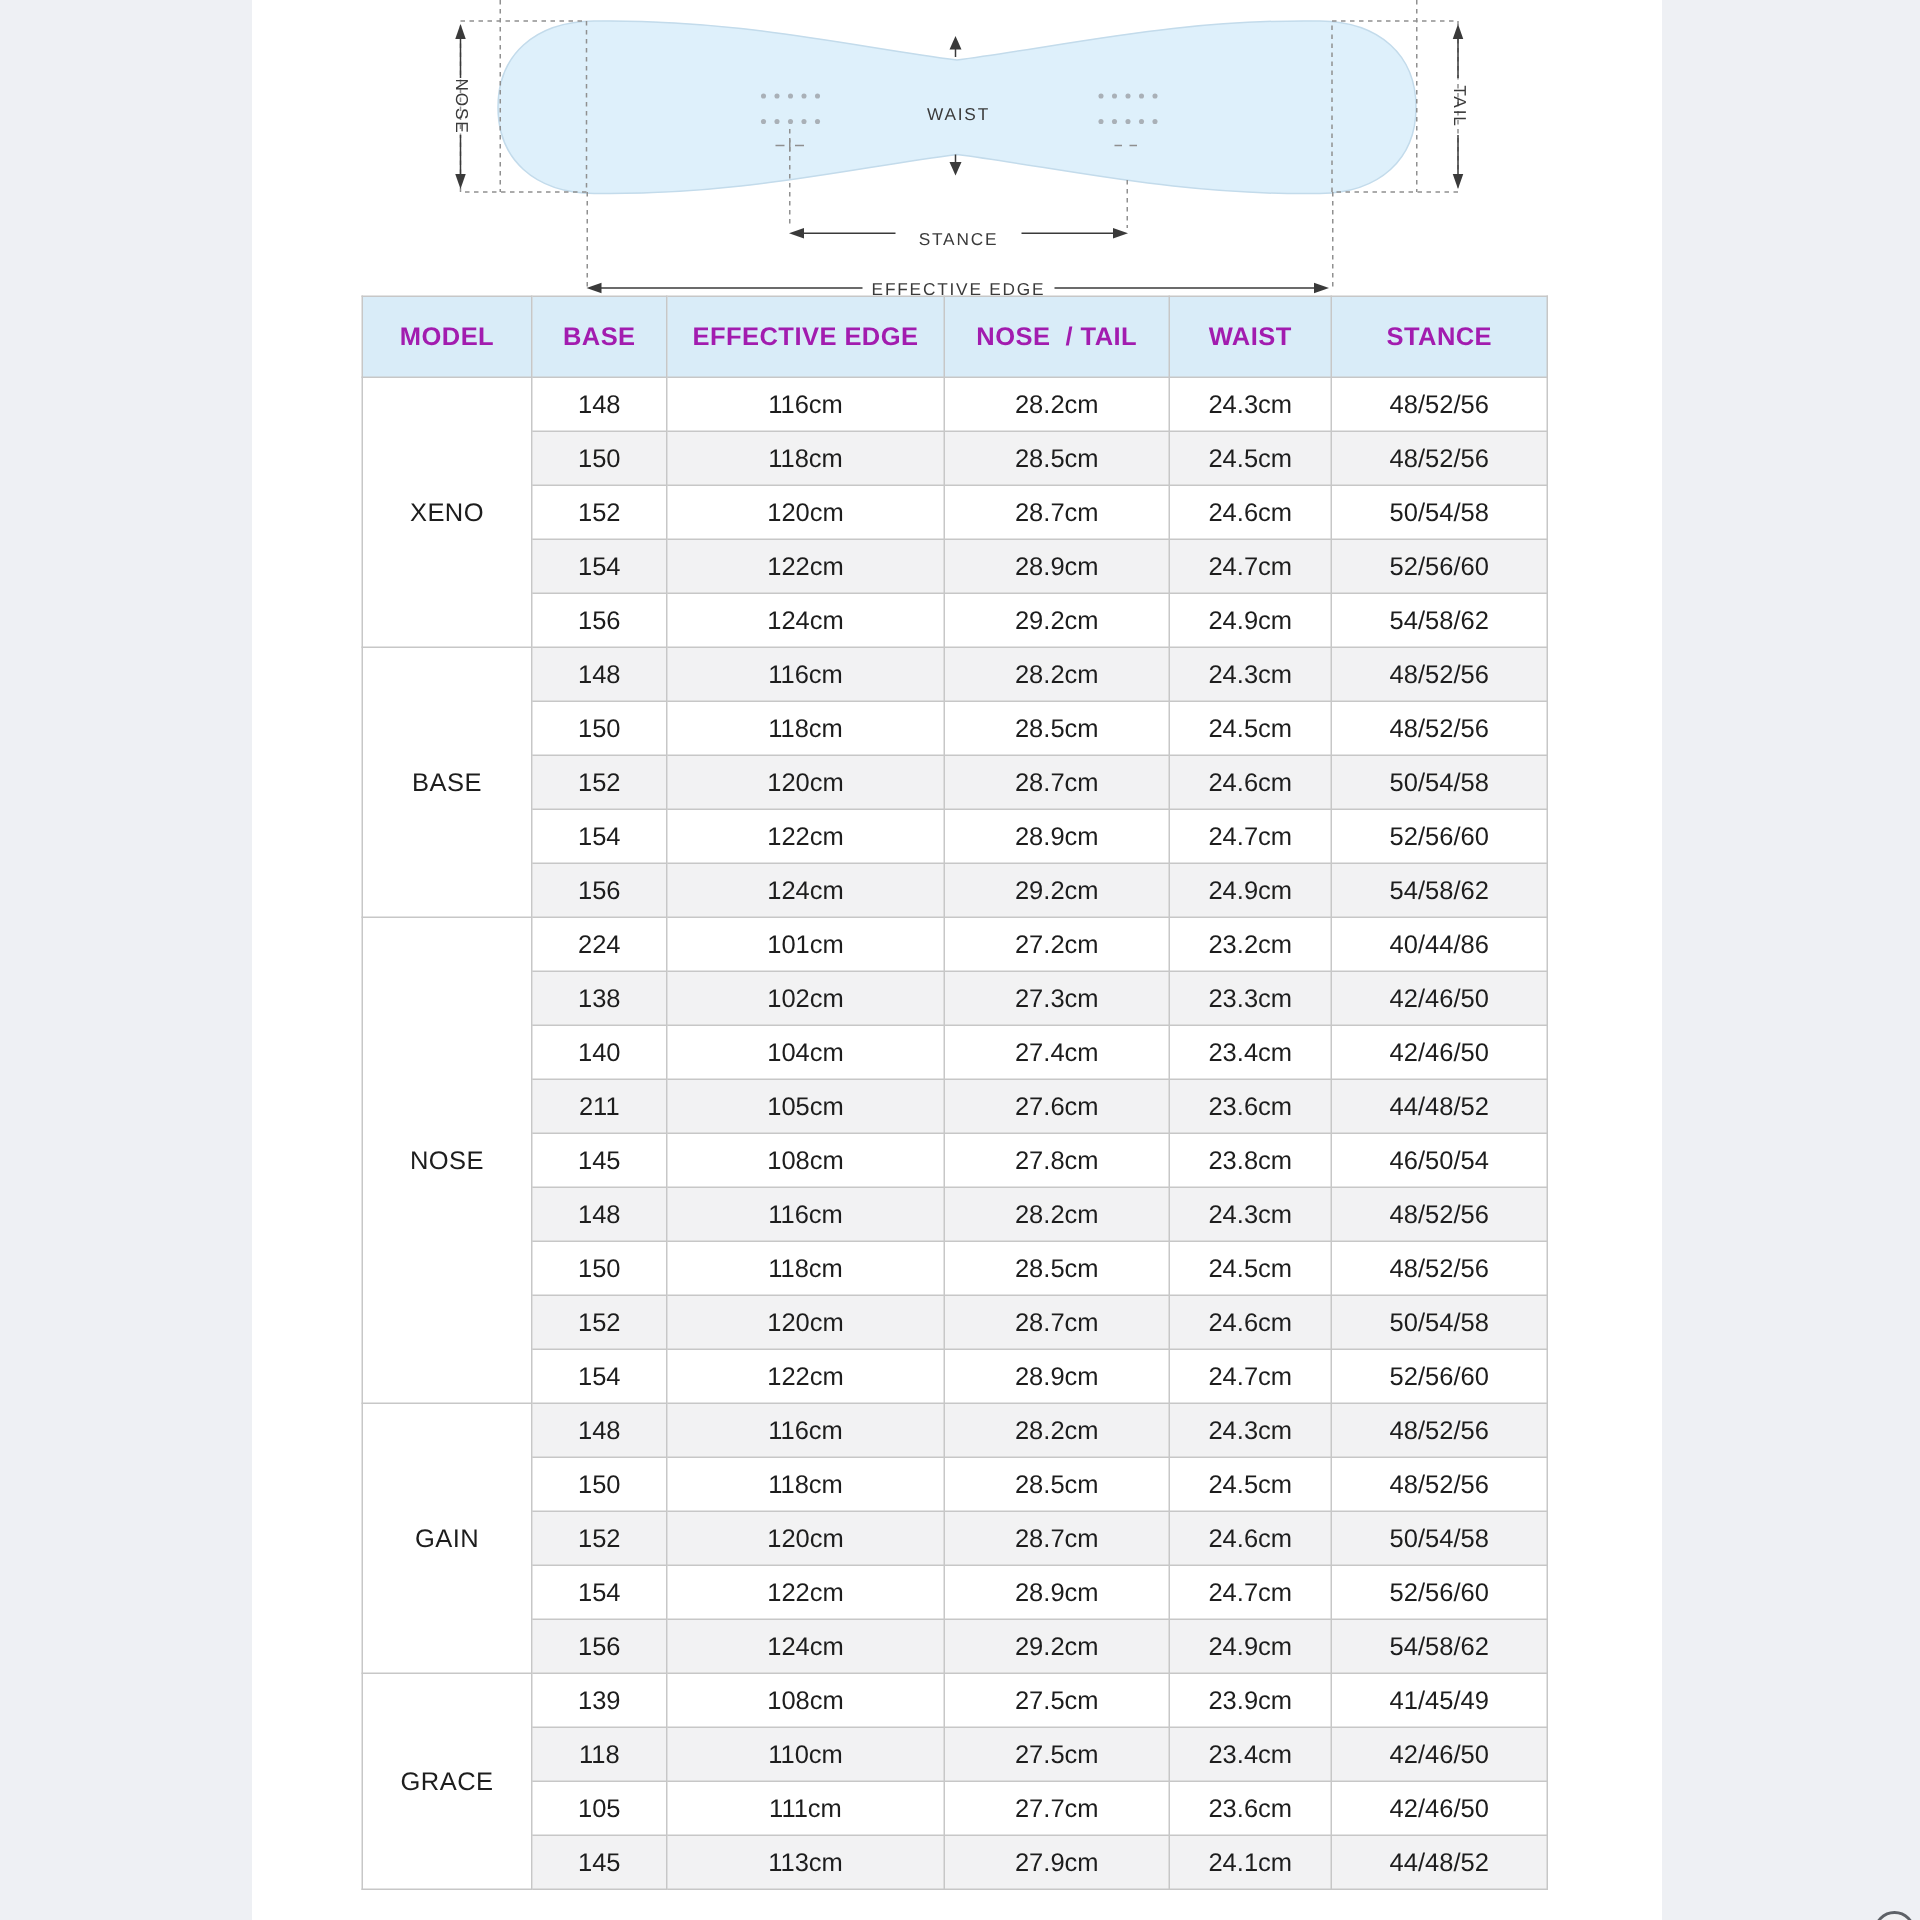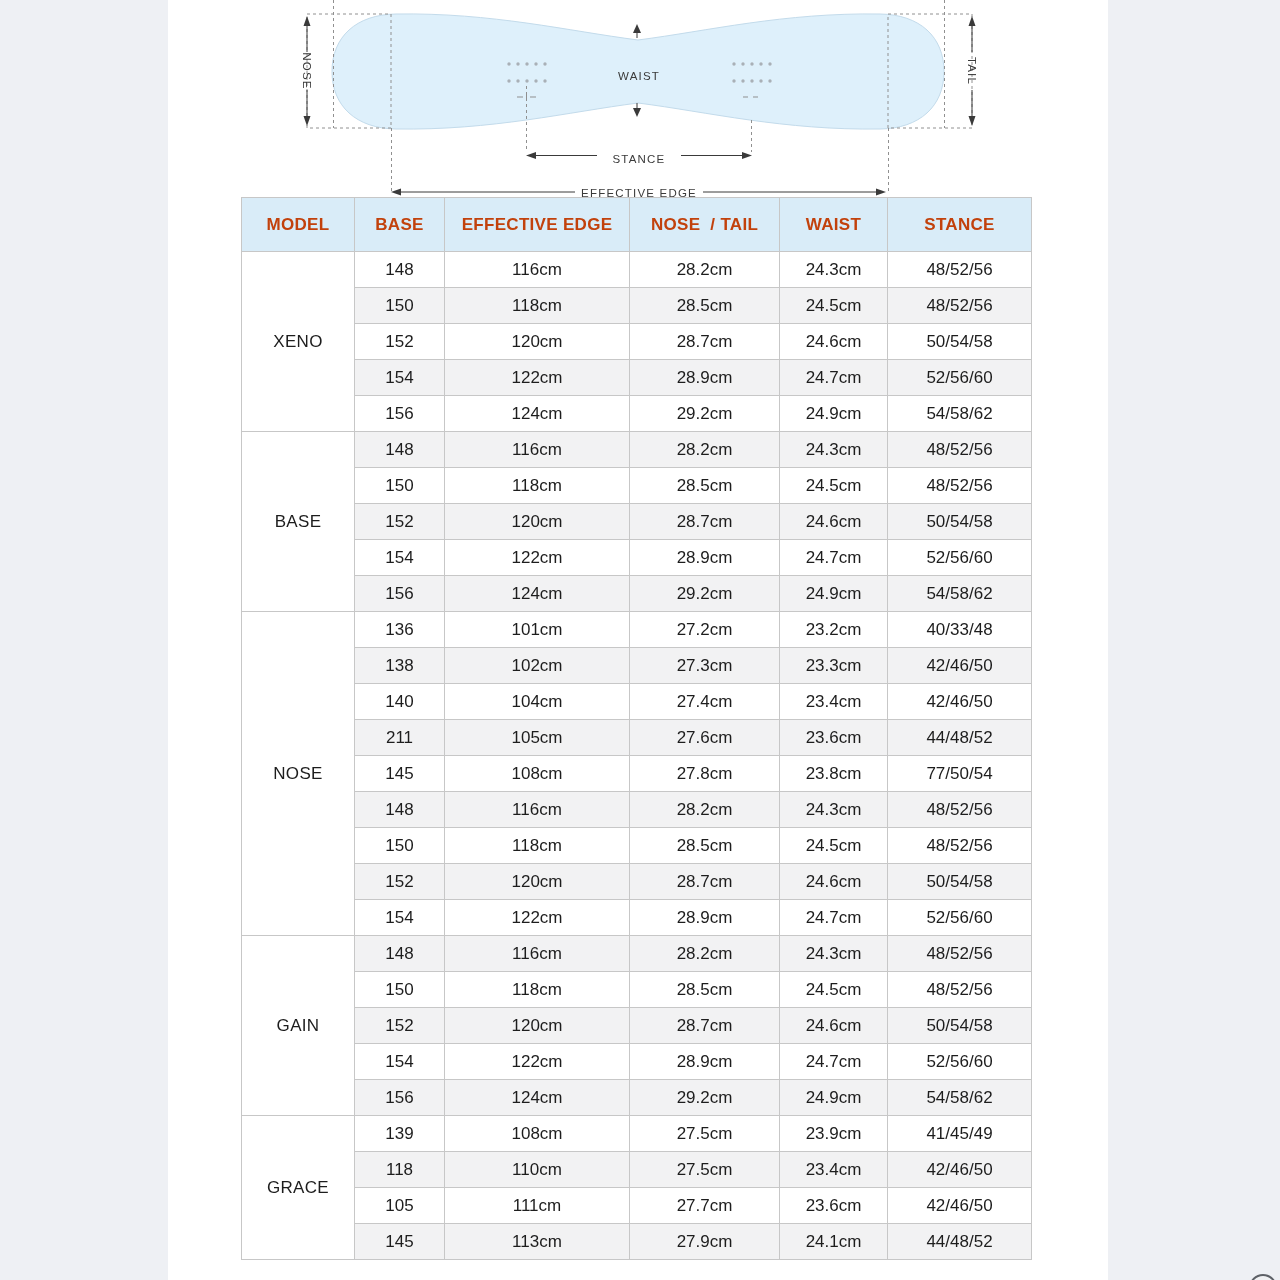--- a/index.html
+++ b/index.html
@@ -40,21 +40,21 @@
     text-align: center;
     vertical-align: middle;
     padding: 0;
     color: #1d1d1d;
     font-size: 17px;
   }
   table.spec th {
     height: 53px;
     background: #d9ecf8;
     font-weight: bold;
-    color: #c2410c;
+    color: #a21caf;
     letter-spacing: 0.3px;
     white-space: pre;
   }
   table.spec td { height: 35px; font-weight: 400; }
   table.spec tr.stripe td { background: #f2f2f3; }
   table.spec td.model-cell {
     background: #ffffff !important;
     font-weight: normal;
     letter-spacing: 0.3px;
   }
@@ -257,25 +257,25 @@
       </tr>
       <tr class="stripe">
         <td>156</td>
         <td>124cm</td>
         <td>29.2cm</td>
         <td>24.9cm</td>
         <td>54/58/62</td>
       </tr>
       <tr>
         <td rowspan="9" class="model-cell">NOSE</td>
-        <td>136</td>
+        <td>224</td>
         <td>101cm</td>
         <td>27.2cm</td>
         <td>23.2cm</td>
-        <td>40/33/48</td>
+        <td>40/44/86</td>
       </tr>
       <tr class="stripe">
         <td>138</td>
         <td>102cm</td>
         <td>27.3cm</td>
         <td>23.3cm</td>
         <td>42/46/50</td>
       </tr>
       <tr>
         <td>140</td>
@@ -289,21 +289,21 @@
         <td>105cm</td>
         <td>27.6cm</td>
         <td>23.6cm</td>
         <td>44/48/52</td>
       </tr>
       <tr>
         <td>145</td>
         <td>108cm</td>
         <td>27.8cm</td>
         <td>23.8cm</td>
-        <td>77/50/54</td>
+        <td>46/50/54</td>
       </tr>
       <tr class="stripe">
         <td>148</td>
         <td>116cm</td>
         <td>28.2cm</td>
         <td>24.3cm</td>
         <td>48/52/56</td>
       </tr>
       <tr>
         <td>150</td>

